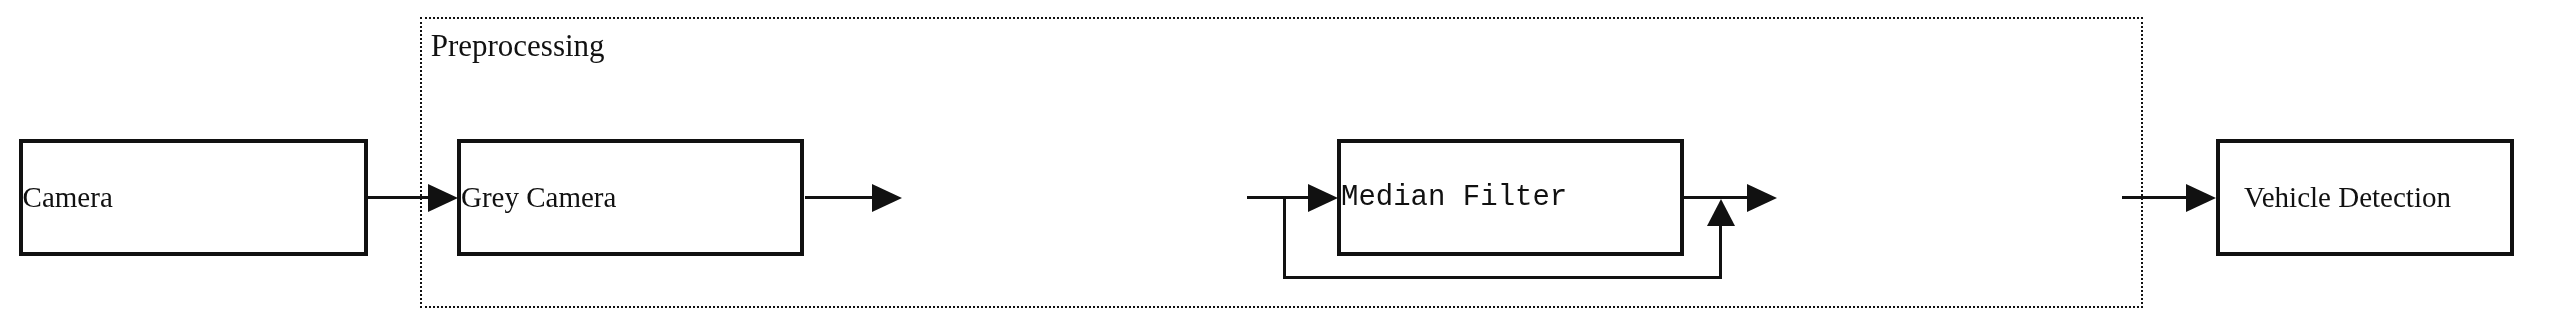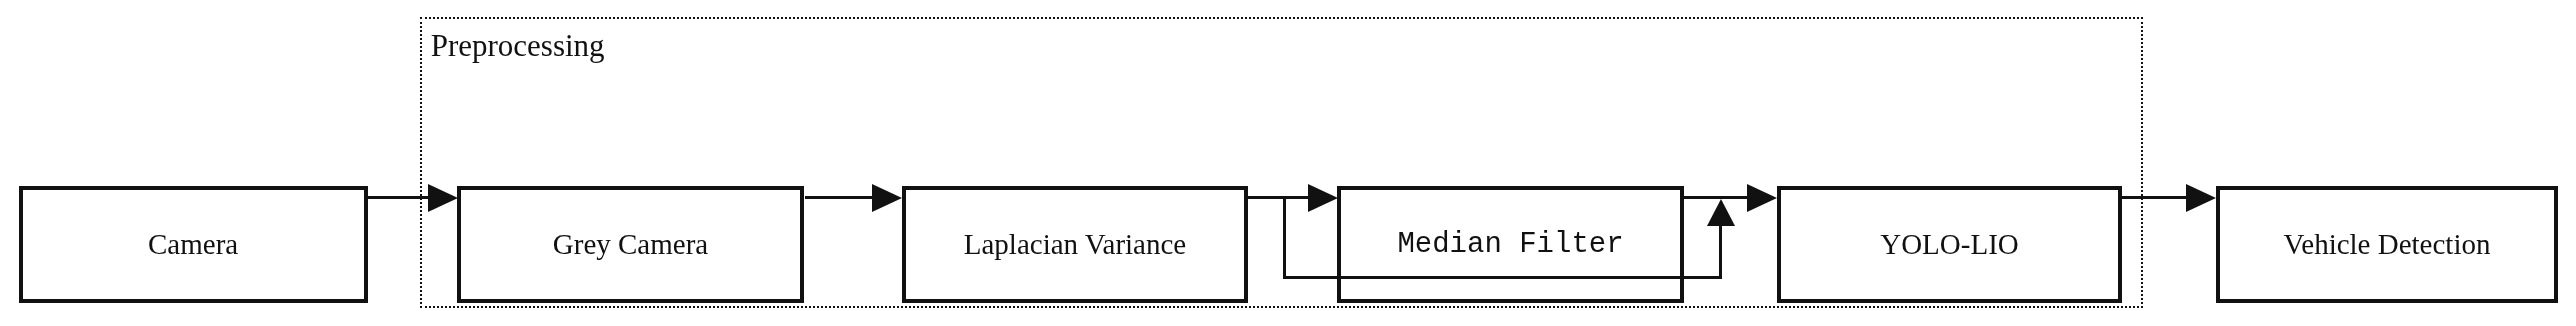--- a/index.html
+++ b/index.html
@@ -39,34 +39,32 @@
   
   .node {
     position: absolute;
     top: 139px;
     height: 117px;
     border: 4.4px solid #111111;
     box-sizing: border-box;
     background: #ffffff;
     display: flex;
     align-items: center;
-    justify-content: center;
-    margin-top: 47px;
   }
   .node span {
     font-size: 29px;
     white-space: nowrap;
     color: #111111;
   }
   .n-camera            { left: 18.6px;   width: 349px; }
   .n-greyscale         { left: 457px;  width: 347px; }
   .n-laplacian         { left: 902px; width: 346px; }
   .n-median            { left: 1337px; width: 347px; font-family: Liberation Mono, monospace; }
   .n-yolo              { left: 1777px; width: 345px; }
-  .n-vehicle           { left: 2216px; width: 342px; }
+  .n-vehicle           { left: 2216px; width: 298px; padding-left: 24px; }
   
   .hline {
     position: absolute;
     height: 3.1px;
     background: #111111;
   }
   .vline {
     position: absolute;
     width: 3.1px;
     background: #111111;
@@ -113,28 +111,22 @@
   <div class="group">
     <div class="group-label">Preprocessing</div>
   </div>
 
   <div class="node n-camera">
     <span>Camera</span>
   </div>
   <div class="node n-greyscale">
     <span>Grey Camera</span>
   </div>
-  <div class="node n-laplacian">
-    <span>Laplacian Variance</span>
-  </div>
   <div class="node n-median">
     <span>Median Filter</span>
-  </div>
-  <div class="node n-yolo">
-    <span>YOLO-LIO</span>
   </div>
   <div class="node n-vehicle">
     <span>Vehicle Detection</span>
   </div>
 
   <div class="hline flow-y l1"></div>
   <div class="arrow-right a1"></div>
 
   <div class="hline flow-y l2"></div>
   <div class="arrow-right a2"></div>

